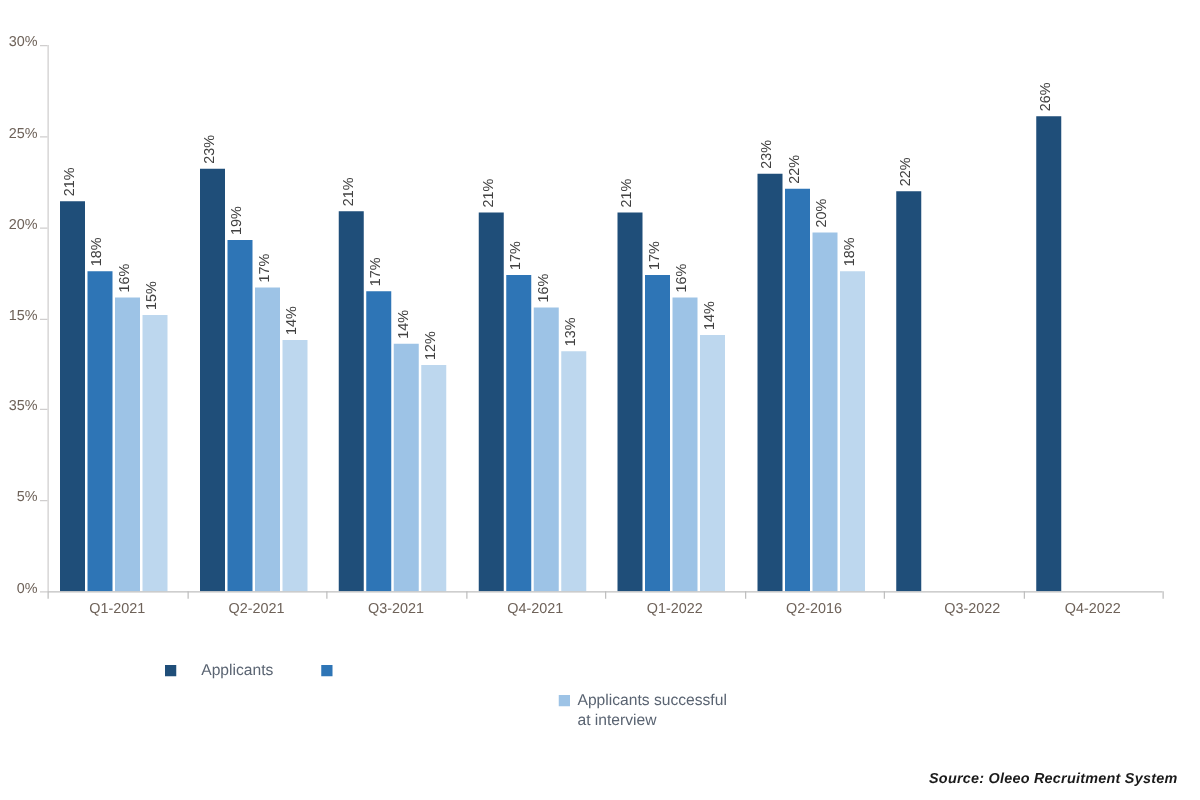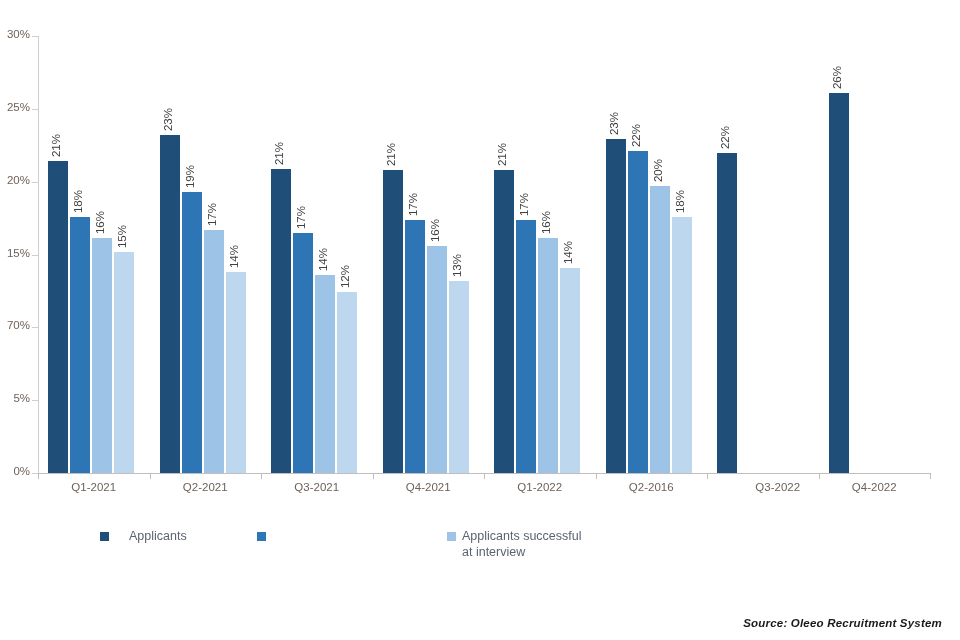--- a/index.html
+++ b/index.html
@@ -154,21 +154,21 @@
 
 <div id="chart-root">
 
   <div class="y-axis-line"></div>
   <div id="y-ticks">
       <div class="y-tick" style="top: 473px;"></div>
       <div class="y-tick-label" style="top: 465px; left: 0px; right: auto; width: 30px;">0%</div>
       <div class="y-tick" style="top: 400.167px;"></div>
       <div class="y-tick-label" style="top: 392.167px; left: 0px; right: auto; width: 30px;">5%</div>
       <div class="y-tick" style="top: 327.333px;"></div>
-      <div class="y-tick-label" style="top: 319.333px; left: 0px; right: auto; width: 30px;">70%</div>
+      <div class="y-tick-label" style="top: 319.333px; left: 0px; right: auto; width: 30px;">35%</div>
       <div class="y-tick" style="top: 254.5px;"></div>
       <div class="y-tick-label" style="top: 246.5px; left: 0px; right: auto; width: 30px;">15%</div>
       <div class="y-tick" style="top: 181.667px;"></div>
       <div class="y-tick-label" style="top: 173.667px; left: 0px; right: auto; width: 30px;">20%</div>
       <div class="y-tick" style="top: 108.833px;"></div>
       <div class="y-tick-label" style="top: 100.833px; left: 0px; right: auto; width: 30px;">25%</div>
       <div class="y-tick" style="top: 36px;"></div>
       <div class="y-tick-label" style="top: 28px; left: 0px; right: auto; width: 30px;">30%</div>
     </div>
 
@@ -258,28 +258,28 @@
       <div class="x-tick-label" style="left: 149.5px; width: 111.5px;">Q2-2021</div>
       <div class="x-tick-label" style="left: 261px; width: 111.5px;">Q3-2021</div>
       <div class="x-tick-label" style="left: 372.5px; width: 111.5px;">Q4-2021</div>
       <div class="x-tick-label" style="left: 484px; width: 111.5px;">Q1-2022</div>
       <div class="x-tick-label" style="left: 595.5px; width: 111.5px;">Q2-2016</div>
       <div class="x-tick-label" style="left: 722px; width: 111.5px;">Q3-2022</div>
       <div class="x-tick-label" style="left: 818.5px; width: 111.5px;">Q4-2022</div>
     </div>
 
   <div class="legend" id="legend">
-      <div class="legend-item" style="left: 100px; gap: 20px;">
+      <div class="legend-item" style="left: 132px; gap: 20px;">
         <span class="legend-swatch" style="background: rgb(31, 78, 121);"></span>
         <span class="legend-text">Applicants</span>
       </div>
       <div class="legend-item" style="left: 257px;">
         <span class="legend-swatch" style="background: rgb(46, 117, 182);"></span>
       </div>
-      <div class="legend-item" style="left: 447px;">
+      <div class="legend-item" style="left: 447px; margin-top: 24px;">
         <span class="legend-swatch" style="background: rgb(157, 195, 230);"></span>
         <span class="legend-text">Applicants successful
 at interview</span>
       </div>
     </div>
 
   <div class="source-note">Source:  Oleeo Recruitment  System</div>
 
 </div>
 

